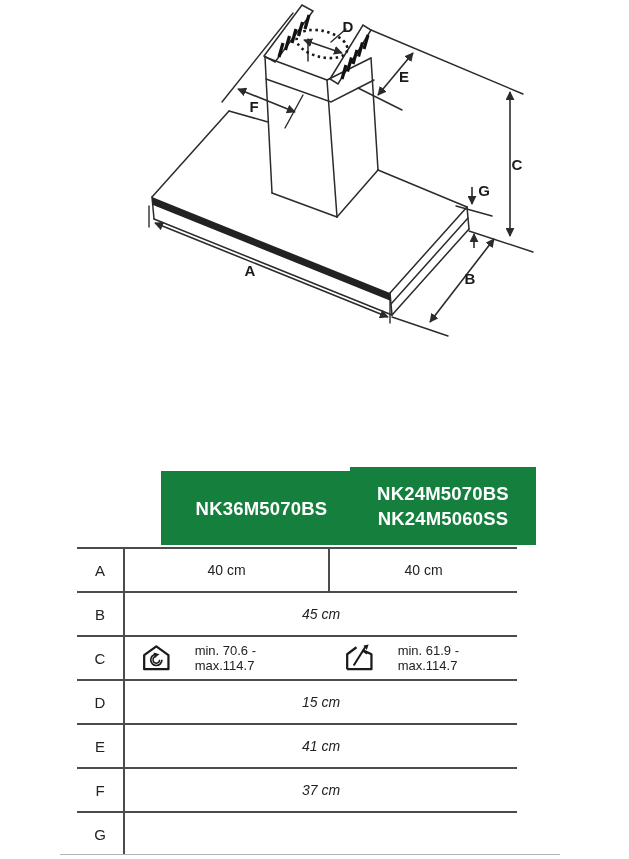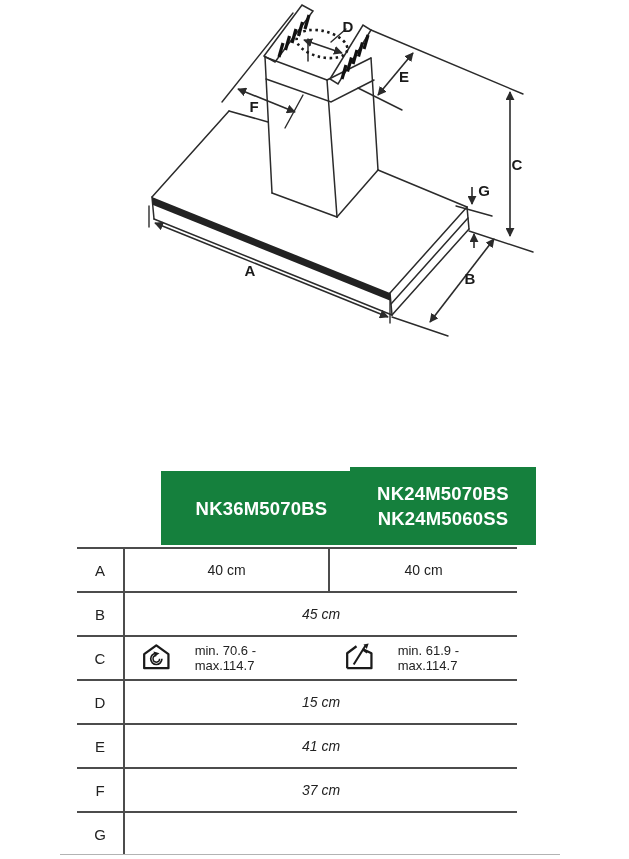--- a/index.html
+++ b/index.html
@@ -40,21 +40,21 @@
     box-sizing:border-box;
     width:48px;
     border-right:2px solid #4c4c4c;
     display:flex;align-items:center;justify-content:center;
     font-size:15px;
   }
   .val{flex:1;display:flex;align-items:center;justify-content:center;font-style:italic;}
   .val-split-left{box-sizing:border-box;width:205px;border-right:2px solid #4c4c4c;display:flex;align-items:center;justify-content:center;}
   .val-split-right{flex:1;display:flex;align-items:center;justify-content:center;}
   .c-content{flex:1;display:flex;align-items:center;font-size:13px;}
-  .mode-group{display:flex;align-items:flex-start;gap:23px;}
+  .mode-group{display:flex;align-items:center;gap:23px;}
   .mg1{margin-left:16px;}
   .mg2{margin-left:30px;}
   .bottom-faint{position:absolute;left:60px;top:854px;width:500px;height:1px;background:#b3b3b3;}
   .icon-svg{display:block;}
 </style>
 </head>
 <body>
 
 <div class="page">
 

